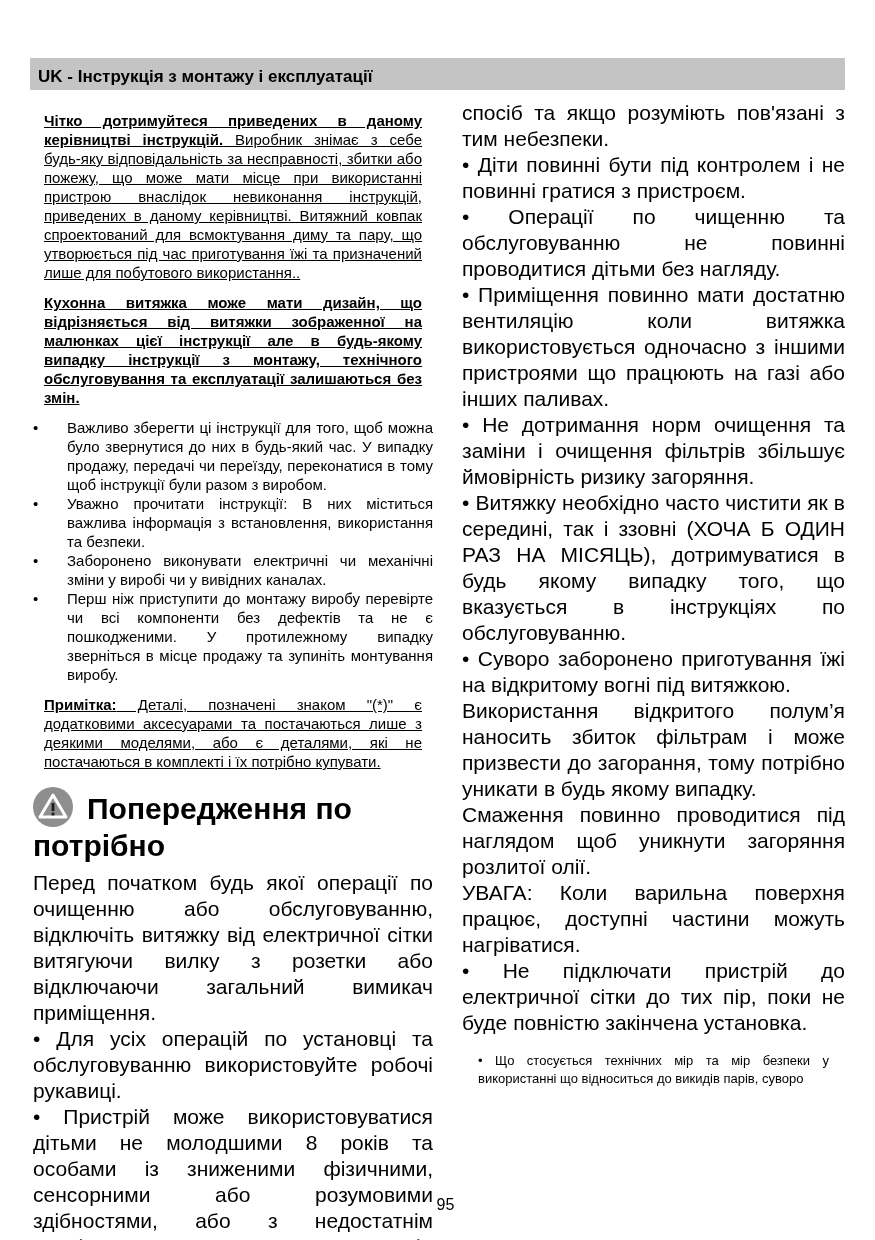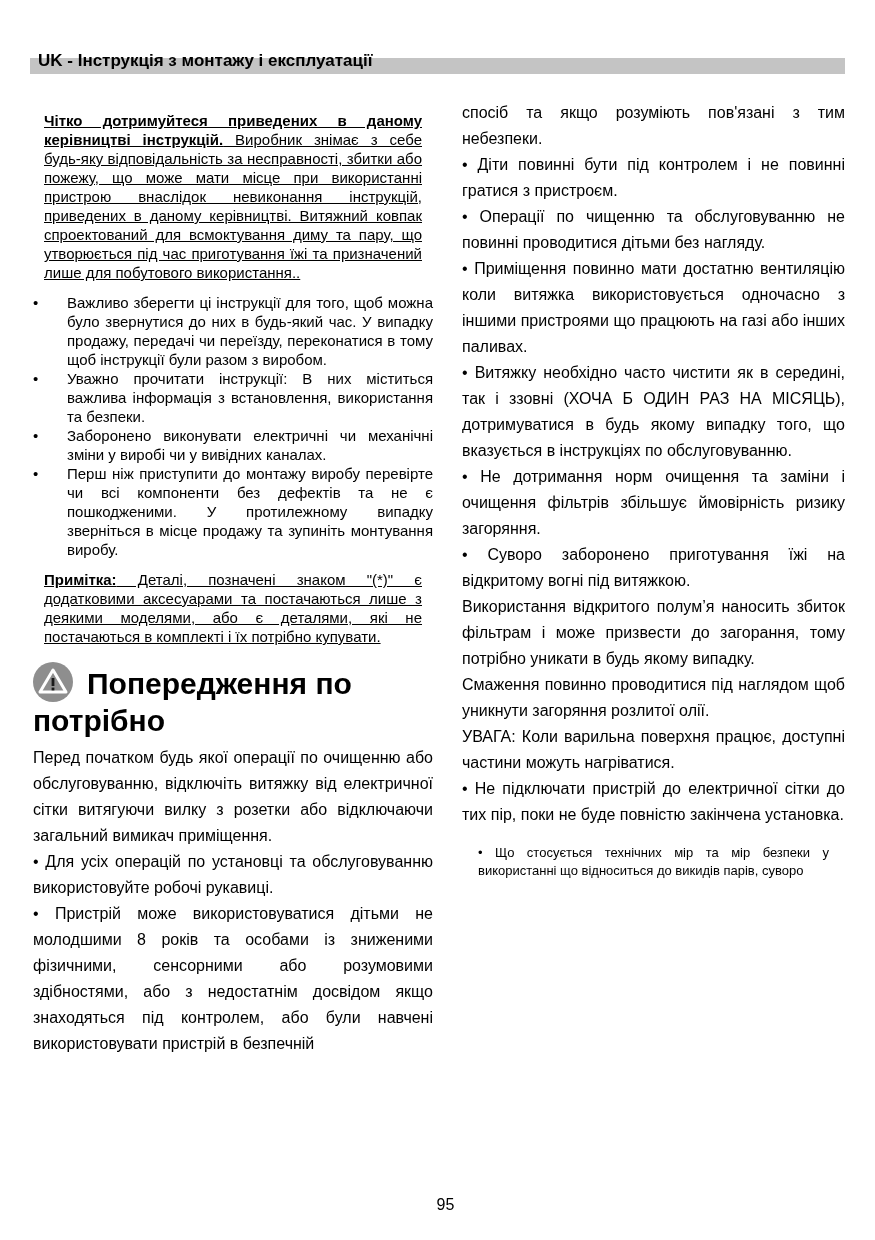--- a/index.html
+++ b/index.html
@@ -5,21 +5,21 @@
   html,body{margin:0;padding:0;background:#ffffff;}
   .page{
     position:relative;
     width:875px;height:1240px;
     background:#ffffff;
     font-family:"Liberation Sans","DejaVu Sans",sans-serif;
     color:#000;
     overflow:hidden;
   }
   .header-bar{
-    position:absolute;left:30px;top:58px;width:815px;height:16px;
+    position:absolute;left:30px;top:58px;width:815px;height:32px;
     background:#c4c4c4;
     box-sizing:border-box;
     display:flex;align-items:flex-end;
     padding:0 8px 5px 8px;
   }
   .header-bar span{
     font-size:17px;font-weight:bold;line-height:1;
   }
   .columns{
     position:absolute;left:33px;top:100px;width:812px;
@@ -43,21 +43,21 @@
   }
   .warning-heading{
     margin:16px 0 6px 0;
     font-size:30px;font-weight:bold;line-height:37px;
   }
   .warn-icon{
     display:inline-block;width:40px;height:40px;
     vertical-align:-8px;margin-right:14px;
   }
   .big-text p{
-    margin:0;font-size:16px;line-height:26px;text-align:justify;
+    margin:0;font-size:21px;line-height:26px;text-align:justify;
   }
   .fine-text p{
     margin:16px;font-size:13px;line-height:18px;text-align:justify;
   }
   .footer{
     position:absolute;left:8px;top:1196px;width:875px;
     text-align:center;font-size:16px;
   }
 </style>
 </head>
@@ -67,20 +67,21 @@
 
   <div class="header-bar">
     <span>UK - Інструкція з монтажу і експлуатації</span>
   </div>
 
   <div class="columns">
 
     <div class="col-left">
       <div class="small-text">
         <p><span class="bold">Чітко дотримуйтеся приведених в даному керівництві інструкцій.</span><span> Виробник знімає з себе будь-яку відповідальність за несправності, збитки або пожежу, що може мати місце при використанні пристрою внаслідок невиконання інструкцій, приведених в даному керівництві. Витяжний ковпак спроектований для всмоктування диму та пару, що утворюється під час приготування їжі та призначений лише для побутового використання..</span></p>
+        <p class="bold">Кухонна витяжка може мати дизайн, що відрізняється від витяжки зображенної на малюнках цієї інструкції але в будь-якому випадку інструкції з монтажу, технічного обслуговування та експлуатації залишаються без змін.</p>
 
         <div class="bullet-row">
           <span class="bullet">•</span>
           <span class="bullet-text">Важливо зберегти ці інструкції для того, щоб можна було звернутися до них в будь-який час.  У випадку продажу, передачі чи переїзду, переконатися в тому щоб інструкції були разом з виробом.</span>
         </div>
         <div class="bullet-row">
           <span class="bullet">•</span>
           <span class="bullet-text">Уважно прочитати інструкції: В них міститься важлива інформація з встановлення, використання та безпеки.</span>
         </div>
         <div class="bullet-row">
@@ -108,22 +109,22 @@
         <p>• Пристрій може використовуватися дітьми не молодшими 8 років та особами із зниженими фізичними, сенсорними або розумовими здібностями, або з недостатнім досвідом якщо знаходяться під контролем, або були навчені використовувати пристрій в безпечній</p>
       </div>
     </div>
 
     <div class="col-right">
       <div class="big-text">
         <p>спосіб та якщо розуміють пов'язані з тим небезпеки.</p>
         <p>• Діти повинні бути під контролем і не повинні гратися з пристроєм.</p>
         <p>• Операції по чищенню та обслуговуванню не повинні проводитися дітьми без нагляду.</p>
         <p>• Приміщення повинно мати достатню вентиляцію коли витяжка використовується одночасно з іншими пристроями що працюють на газі або інших паливах.</p>
+        <p>• Не дотримання норм очищення та заміни і очищення фільтрів збільшує ймовірність ризику загоряння.</p>
         <p>• Витяжку необхідно часто чистити як в середині, так і ззовні (ХОЧА Б ОДИН РАЗ НА МІСЯЦЬ), дотримуватися в будь якому випадку того, що вказується в інструкціях по обслуговуванню.</p>
-        <p>• Не дотримання норм очищення та заміни і очищення фільтрів збільшує ймовірність ризику загоряння.</p>
         <p>• Суворо заборонено приготування їжі на відкритому вогні під витяжкою.</p>
         <p>Використання відкритого полум’я наносить збиток фільтрам і може призвести до загорання, тому потрібно уникати в будь якому випадку.</p>
         <p>Смаження повинно проводитися під наглядом щоб уникнути загоряння розлитої олії.</p>
         <p>УВАГА: Коли варильна поверхня працює, доступні частини можуть нагріватися.</p>
         <p>• Не підключати пристрій до електричної сітки до тих пір, поки не буде повністю закінчена установка.</p>
       </div>
       <div class="fine-text">
         <p>• Що стосується технічних мір та мір безпеки у використанні що відноситься до викидів парів, суворо</p>
       </div>
     </div>

